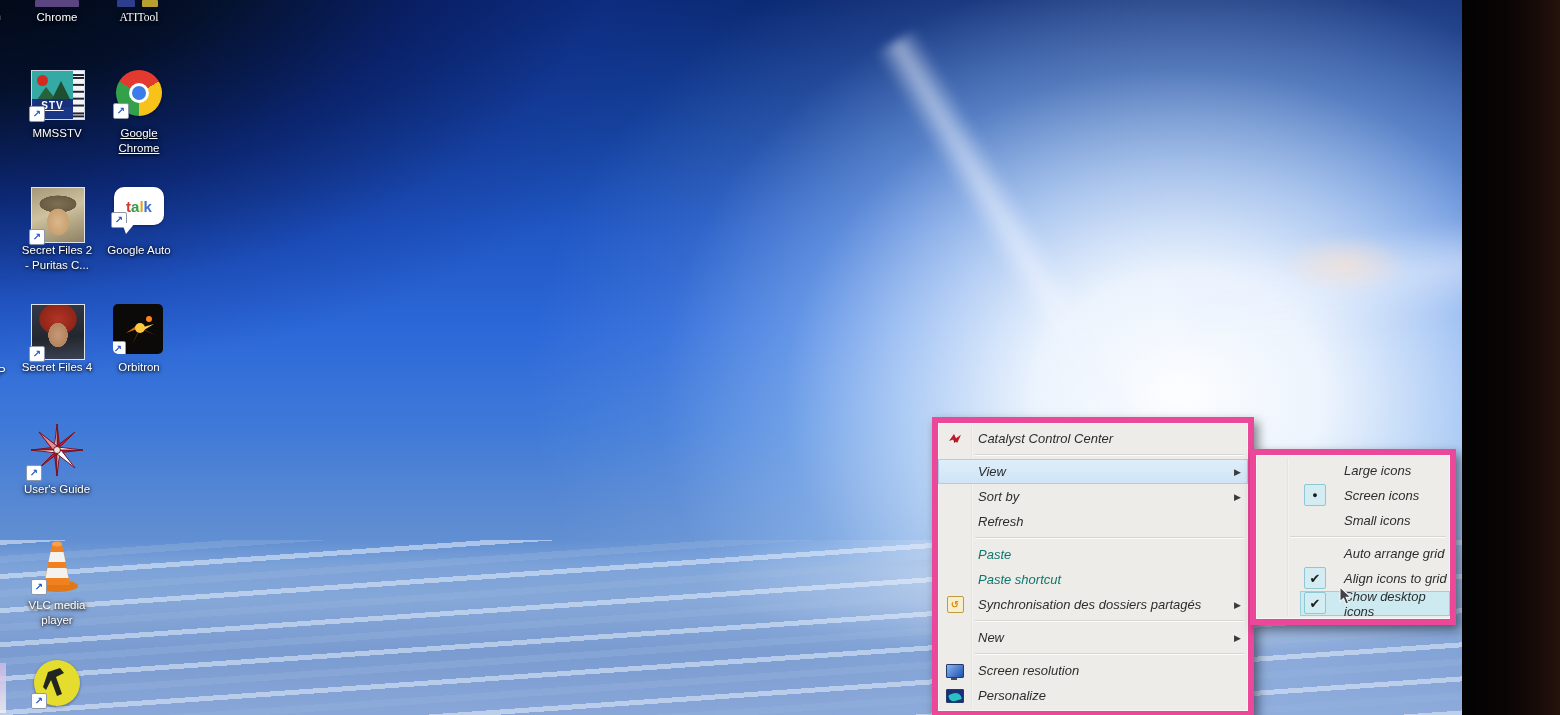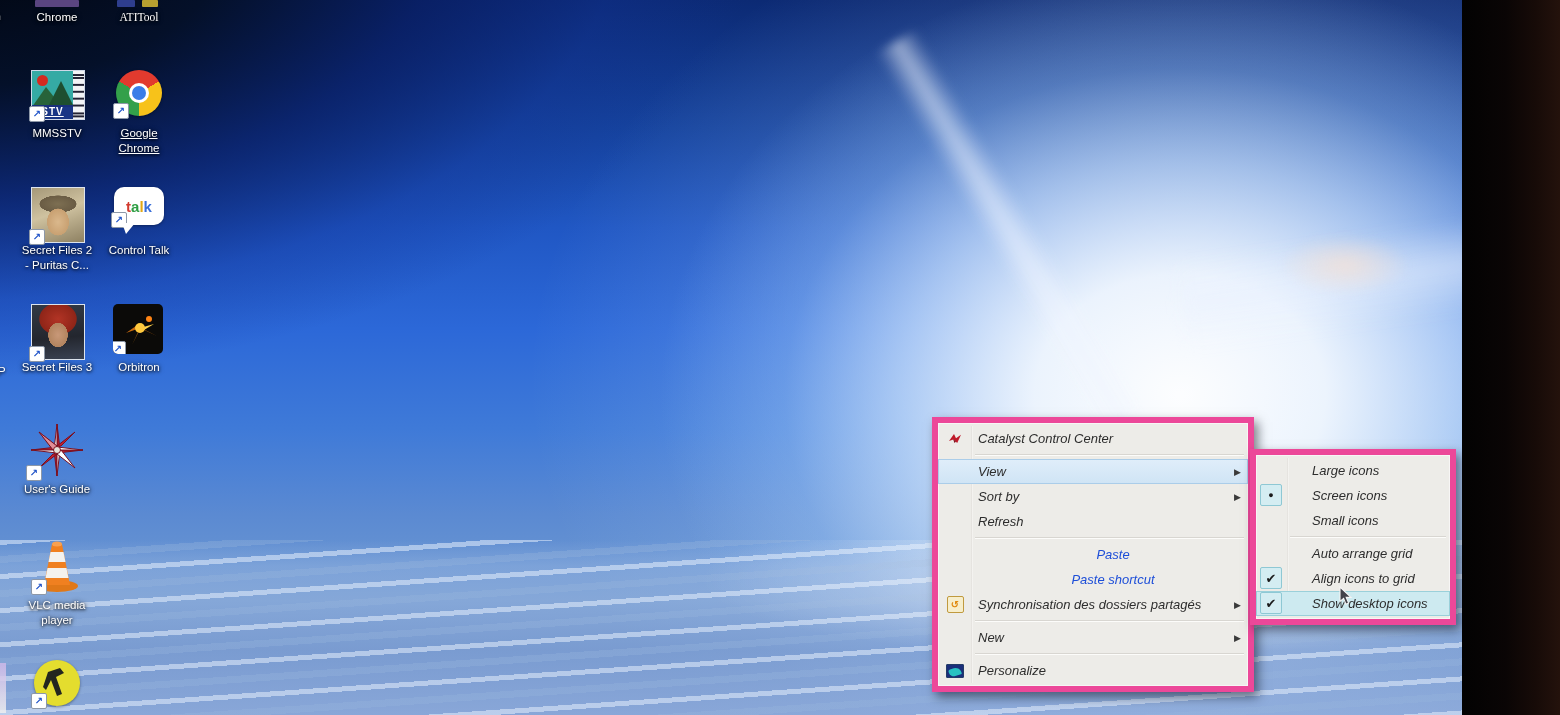--- a/index.html
+++ b/index.html
@@ -39,21 +39,21 @@
   .badge{position:absolute;left:-3px;bottom:-3px;width:14px;height:14px;background:#fff;
          border:1px solid #8d98a8;border-radius:2px;display:flex;align-items:center;justify-content:center;
          font-size:10px;font-weight:bold;color:#1e52c8;line-height:1;}
   .art{position:relative;}
   .art-mmsstv{width:52px;height:48px;background:#35aaa4;border:1px solid #cfd8e8;}
   .mm-sun{position:absolute;left:5px;top:4px;width:11px;height:11px;border-radius:50%;background:#d42a20;}
   .mm-mtn1{position:absolute;left:0;bottom:12px;width:0;height:0;border-left:14px solid transparent;border-right:16px solid transparent;border-bottom:20px solid #27633a;}
   .mm-mtn2{position:absolute;left:16px;bottom:12px;width:0;height:0;border-left:13px solid transparent;border-right:13px solid transparent;border-bottom:26px solid #1e4f30;}
   .mm-strip{position:absolute;right:0;top:0;width:11px;height:100%;background:#f2f4f6;
             background-image:repeating-linear-gradient(180deg,#223 0 2px,transparent 2px 7px);background-position:0 6px;background-repeat:repeat-y;background-size:100% 80%;}
-  .mm-band{position:absolute;left:0;bottom:0;width:41px;height:14px;background:rgba(24,44,130,.92);
+  .mm-band{position:absolute;left:0;bottom:0;width:41px;height:20px;background:rgba(24,44,130,.92);
            color:#fff;font-size:10px;font-weight:bold;text-align:center;line-height:14px;letter-spacing:1px;text-decoration:underline;}
   .art-chrome{width:46px;height:46px;border-radius:50%;
         background:conic-gradient(from -60deg,#e23a2e 0deg 120deg,#f7c21a 120deg 240deg,#33a04a 240deg 360deg);
         box-shadow:0 1px 3px rgba(0,0,0,.4);}
   .chrome-hub{position:absolute;left:50%;top:50%;width:20px;height:20px;border-radius:50%;background:#fff;transform:translate(-50%,-50%);}
   .chrome-core{position:absolute;left:50%;top:50%;width:14px;height:14px;border-radius:50%;background:#3a7de8;transform:translate(-50%,-50%);}
   .art-portrait{width:52px;height:54px;border:1px solid #dde4ee;}
   .art-man{background:
       radial-gradient(ellipse 18px 22px at 26px 34px,#dab88c 0%,#c9a172 60%,rgba(201,161,114,0) 62%),
       radial-gradient(ellipse 26px 12px at 26px 16px,#7d6f52 0%,#6a5c44 70%,rgba(106,92,68,0) 72%),
@@ -75,22 +75,22 @@
   
   .menu{position:absolute;background:#edecE8;border:6px solid #ec4899;box-sizing:border-box;
         padding:3px 0;box-shadow:4px 5px 10px rgba(5,8,18,.5), inset 0 0 0 1px rgba(255,255,255,.55);font-style:italic;}
   #context-menu{left:932px;top:417px;width:322px;}
   #view-submenu{left:1250px;top:449px;width:206px;}
   .gutter{position:absolute;top:3px;bottom:3px;width:2px;background:linear-gradient(90deg,#dedcd7,#fbfaf8);}
   #context-menu .gutter{left:33px;}
   #view-submenu .gutter{left:31px;}
   .mrow{position:relative;height:25px;display:flex;align-items:center;font-size:13px;color:#2d2d2d;cursor:default;}
   #context-menu .mrow{padding-left:40px;}
-  #view-submenu .mrow{padding-left:56px;}
-  .mrow.disabled{color:#1d4ed8;justify-content:center;}
+  #view-submenu .mrow{padding-left:44px;margin-left:44px;}
+  .mrow.disabled{color:#0f766e;}
   .mrow .arrow{position:absolute;right:7px;font-size:9px;color:#3a3a3a;}
   .mrow.hl-blue{background:linear-gradient(180deg,#e0eefa 0%,#cfe4f5 100%);
         box-shadow:inset 0 0 0 1px #abcde9;}
   .mrow.hl-cyan{background:#cdeaf0;box-shadow:inset 0 0 0 1px #9ad0da;}
   .msep{position:relative;height:8px;}
   #context-menu .msep::after{content:"";position:absolute;left:37px;right:4px;top:3px;border-top:1px solid #d8d6d1;border-bottom:1px solid #fcfcfa;}
   #view-submenu .msep::after{content:"";position:absolute;left:34px;right:4px;top:3px;border-top:1px solid #d8d6d1;border-bottom:1px solid #fcfcfa;}
   .mi{position:absolute;left:8px;width:18px;height:17px;display:flex;align-items:center;justify-content:center;}
   .marker{position:absolute;left:4px;top:1px;width:22px;height:22px;background:#d4edf2;border:1px solid #8ec8d4;
           border-radius:2px;display:flex;align-items:center;justify-content:center;color:#1b1b1b;box-sizing:border-box;}
@@ -160,27 +160,27 @@
 - Puritas C...</div>
         </div>
         <div class="dicon" style="left: 114px; top: 187px;">
           <div class="art art-talk">
             <span style="color:#d23b2f">t</span>
             <span style="color:#2f9e44">a</span>
             <span style="color:#e2a814">l</span>
             <span style="color:#3a6fd8">k</span>
             <div class="badge">↗</div>
           </div>
-          <div class="dlabel" style="left: -30px; top: 56px;">Control Talk</div>
+          <div class="dlabel" style="left: -30px; top: 56px;">Google Auto</div>
         </div>
         <div class="dicon" style="left: 31px; top: 304px;">
           <div class="art art-portrait art-woman">
             <div class="badge">↗</div>
           </div>
-          <div class="dlabel" style="left: -29px; top: 56px;">Secret Files 3</div>
+          <div class="dlabel" style="left: -29px; top: 56px;">Secret Files 4</div>
         </div>
         <div class="dicon" style="left: 113px; top: 304px;">
           <div class="art art-orbitron"><svg width="50" height="50" viewBox="0 0 50 50">
               <g transform="translate(27,24)">
                 <polygon points="0,0 -16,-12 -4,-3" fill="#ff9a1e"></polygon>
                 <polygon points="0,0 12,-16 3,-4" fill="#ffb62e"></polygon>
                 <polygon points="0,0 17,8 5,2" fill="#e87f10"></polygon>
                 <polygon points="0,0 -8,17 -2,5" fill="#ff9a1e"></polygon>
                 <polygon points="0,0 14,-4 4,2" fill="#ffd24e"></polygon>
                 <polygon points="0,0 -14,5 -4,-2" fill="#c86a0e"></polygon>
@@ -271,20 +271,26 @@
           <span class="arrow">▶</span>
         </div>
         <div class="msep"></div>
         <div class="mrow">
           <span>New</span>
           <span class="arrow">▶</span>
         </div>
         <div class="msep"></div>
         <div class="mrow">
           <span class="mi">
+            <span class="mi-screen"></span>
+          </span>
+          <span>Screen resolution</span>
+        </div>
+        <div class="mrow">
+          <span class="mi">
             <span class="mi-pers"></span>
           </span>
           <span>Personalize</span>
         </div>
       </div>
     <div id="view-submenu" class="menu">
       <div class="gutter"></div>
     <div class="mrow">
           <span>Large icons</span>
         </div>

